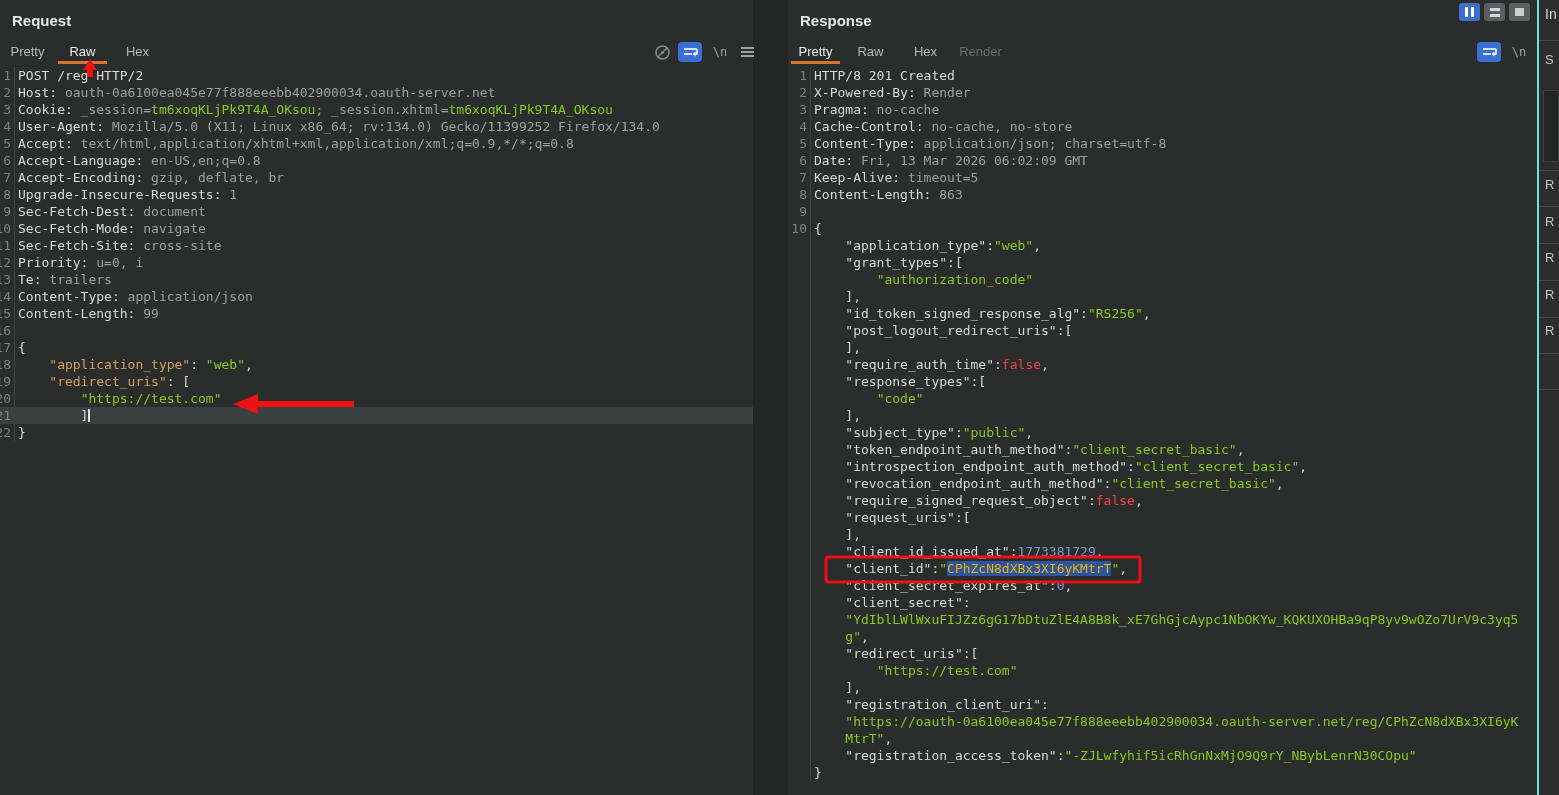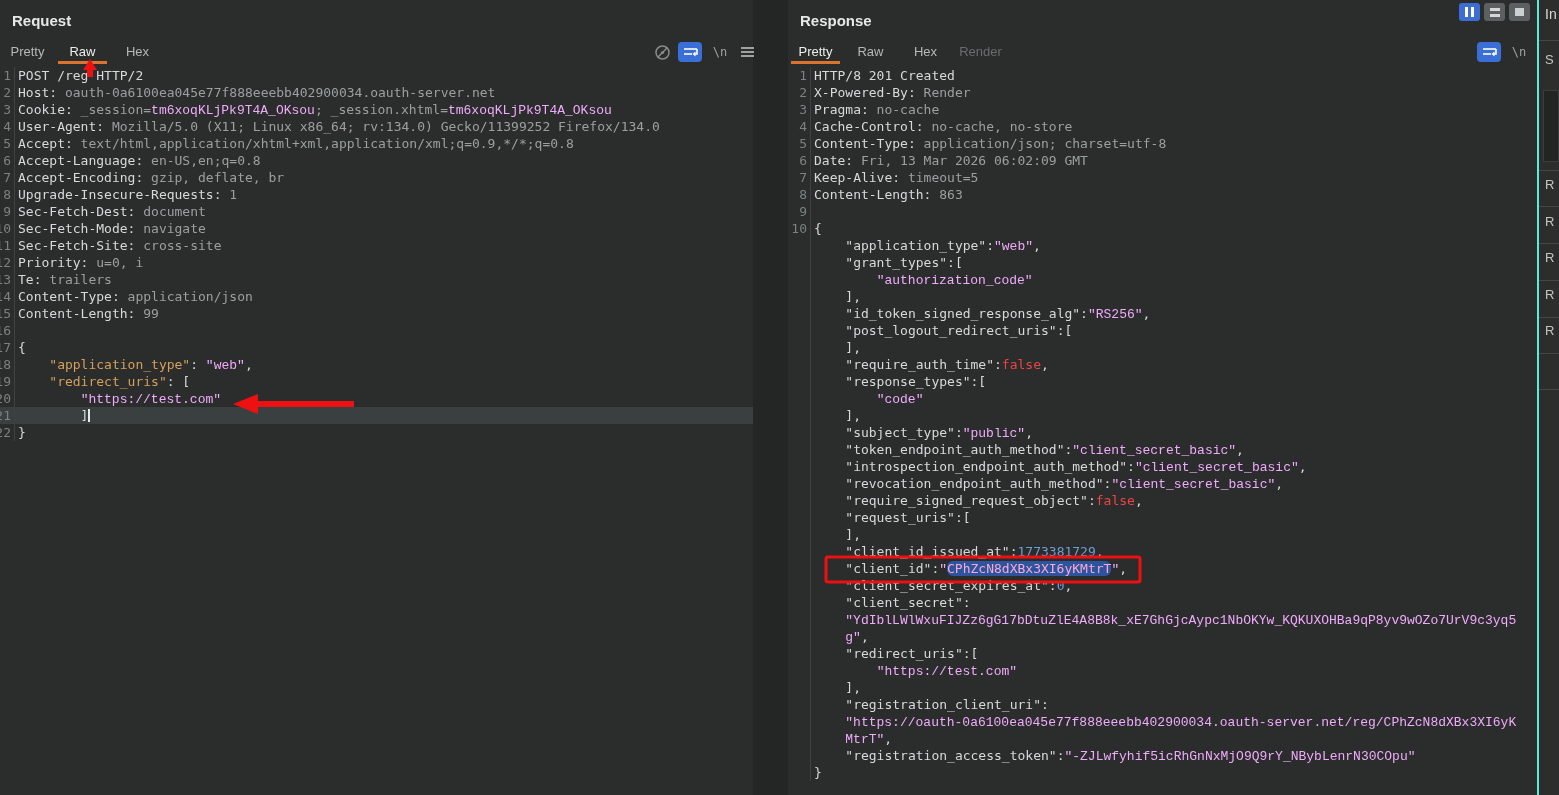--- a/index.html
+++ b/index.html
@@ -20,25 +20,25 @@
           padding-top:3px;overflow:hidden;}
   .row{display:flex;height:17px;white-space:pre;}
   .row.hl{background:#3a4040;}
   .ln{flex:none;position:relative;overflow:hidden;border-right:1px solid #3f4242;color:#7b8282;}
   #request-pane .ln{width:14px;}
   #response-pane .ln{width:22px;}
   .ln span{position:absolute;right:3px;top:0;}
   .code{flex:1;padding-left:3px;overflow:hidden;}
   .sh{color:#d6dada;}      
   .sv{color:#9aa0a0;}      
-  .sg{color:#f0abfc;font-family:Liberation Mono, monospace;}      
+  .sg{color:#84cc16;}      
   .sk{color:#d4a05a;}      
   .sn{color:#6d9fd6;}      
   .sb{color:#ef4444;}      
-  .ssel{background:#2d549e;color:#f9a8d4;border-radius:6px;}
+  .ssel{background:#2d549e;color:#eab308;}
   .caret{display:inline-block;width:2px;height:13px;background:#e9ebeb;vertical-align:-2px;}
   
   .icon-btn{position:absolute;top:42px;width:24px;height:20px;border-radius:4px;
             display:flex;align-items:center;justify-content:center;color:#9ea2a2;
             font-size:12px;font-family:"DejaVu Sans Mono",monospace;}
   .icon-btn.blue{background:#3a6fd8;color:#fff;}
   
   .win-btn{position:absolute;top:3px;width:21px;height:18px;border-radius:3px;
            display:flex;align-items:center;justify-content:center;gap:3px;}
   .win-btn.blue{background:#3d6ed4;}

